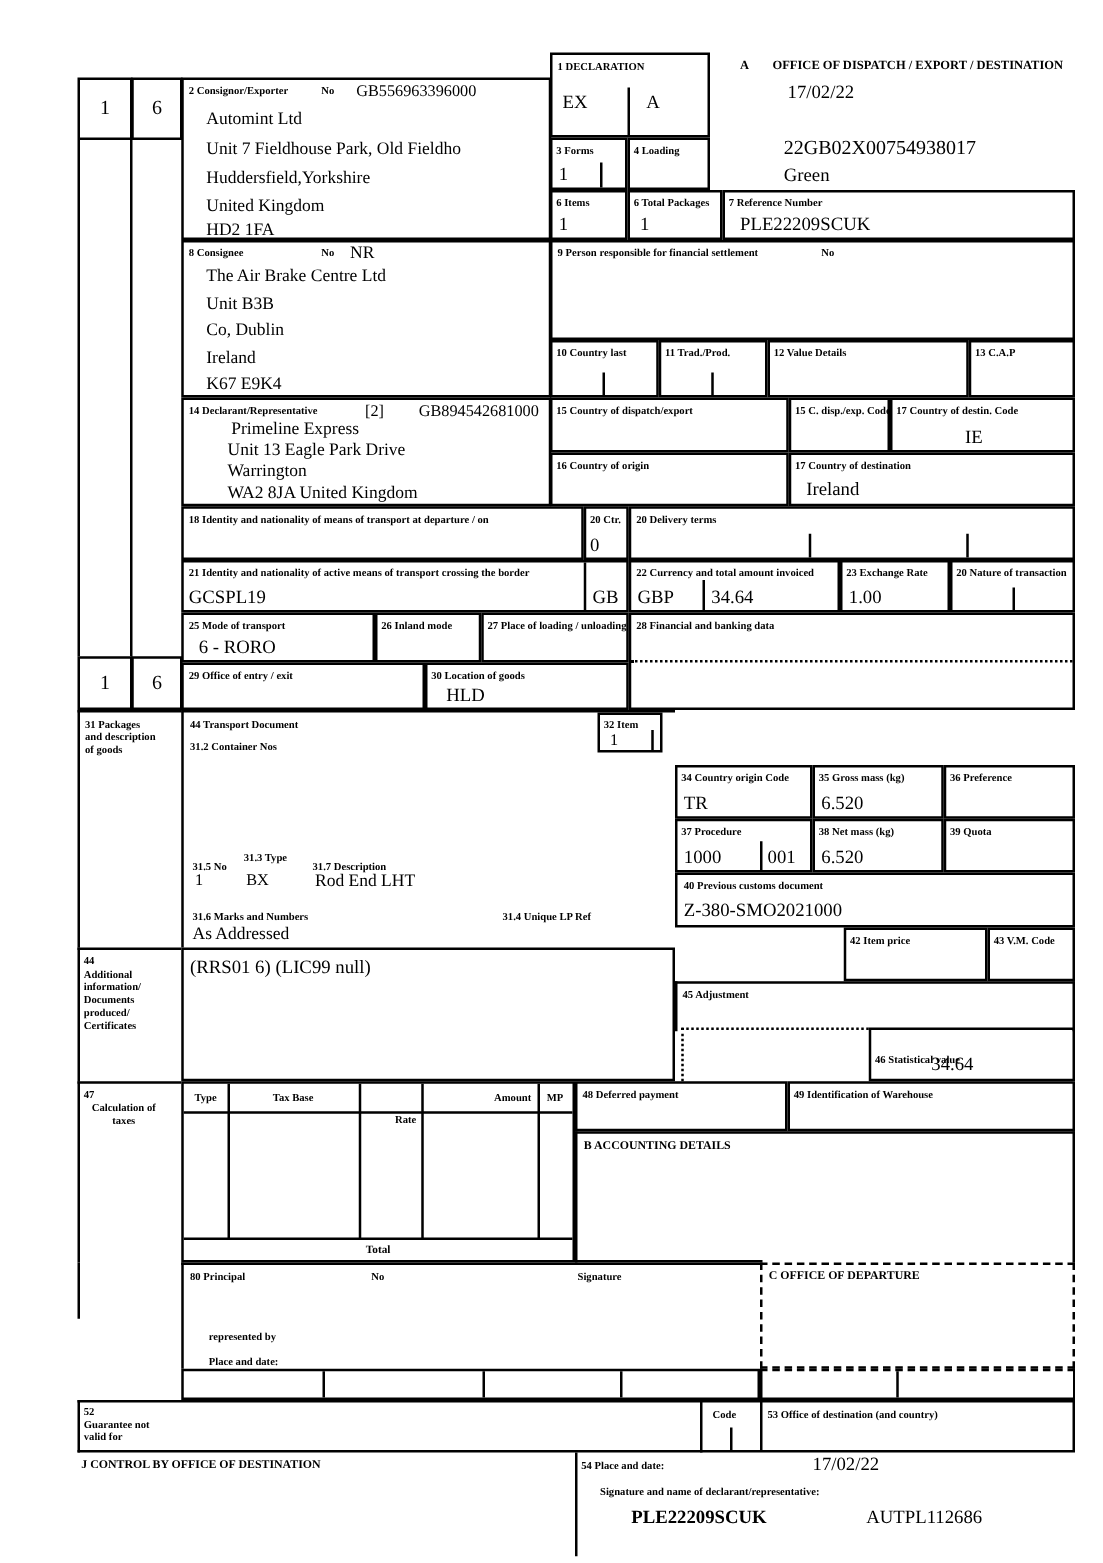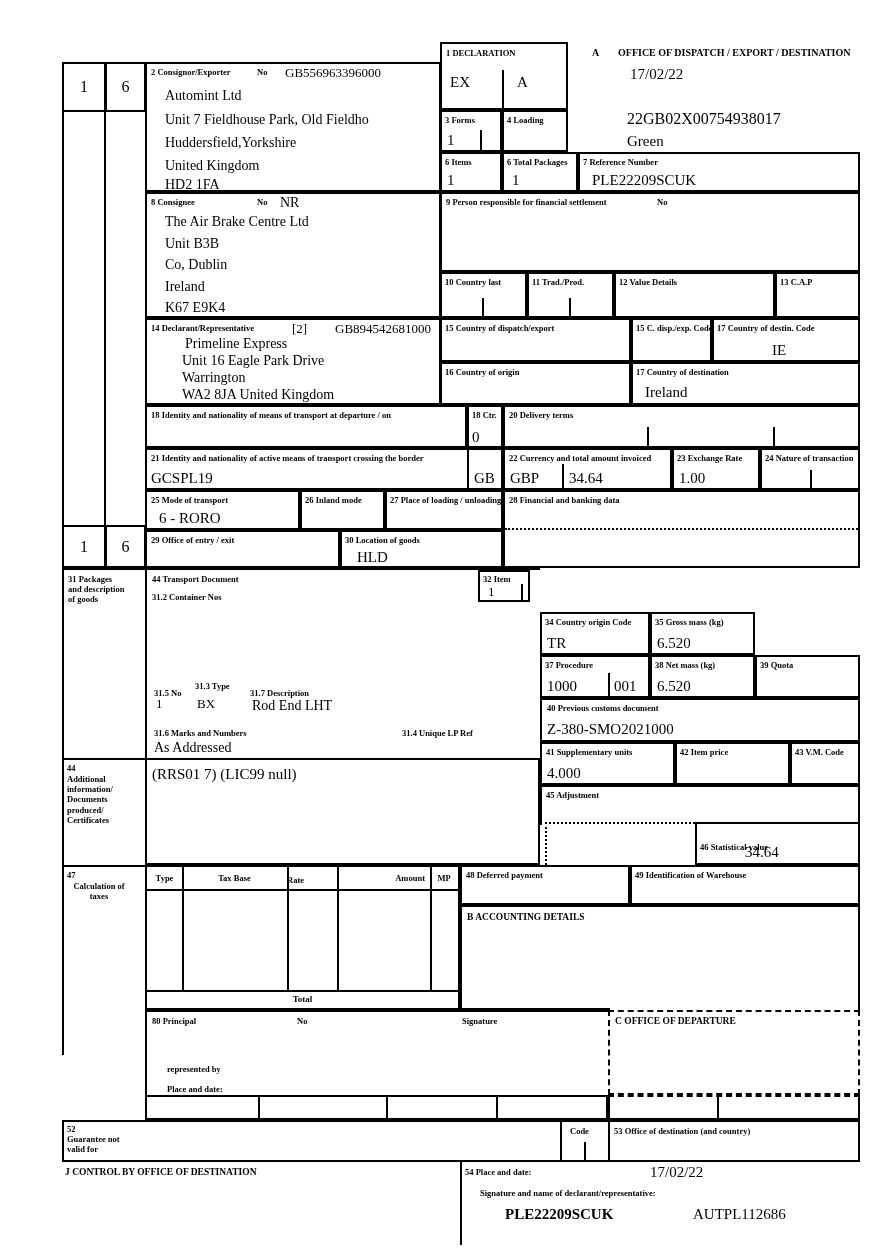--- a/index.html
+++ b/index.html
@@ -105,21 +105,21 @@
   </div>
   <div class="bx" style="left:775px;top:272px;width:85px;height:46px">
     <span class="lb" style="left:3px;top:3px">13 C.A.P</span>
   </div>
 
   <div class="bx" style="left:145px;top:318px;width:296px;height:87px">
     <span class="lb" style="left:4px;top:3px">14 Declarant/Representative</span>
     <span class="vl v13" style="left:145px;top:2px">[2]</span>
     <span class="vl v13" style="left:188px;top:2px">GB894542681000</span>
     <span class="vl" style="left:38px;top:16px">Primeline Express</span>
-    <span class="vl" style="left:35px;top:33px">Unit 16 Eagle Park Drive</span>
+    <span class="vl" style="left:35px;top:33px">Unit 13 Eagle Park Drive</span>
     <span class="vl" style="left:35px;top:50px">Warrington</span>
     <span class="vl" style="left:35px;top:67px">WA2 8JA United Kingdom</span>
   </div>
 
   <div class="bx" style="left:440px;top:318px;width:191px;height:44px">
     <span class="lb" style="left:3px;top:3px">15 Country of dispatch/export</span>
   </div>
   <div class="bx" style="left:631px;top:318px;width:81px;height:44px">
     <span class="lb" style="left:3px;top:3px">15 C. disp./exp. Code</span>
   </div>
@@ -132,21 +132,21 @@
   </div>
   <div class="bx" style="left:631px;top:362px;width:229px;height:43px">
     <span class="lb" style="left:3px;top:3px">17 Country of destination</span>
     <span class="vl v15" style="left:12px;top:20px">Ireland</span>
   </div>
 
   <div class="bx" style="left:145px;top:405px;width:322px;height:43px">
     <span class="lb" style="left:4px;top:3px">18 Identity and nationality of means of transport at departure / on</span>
   </div>
   <div class="bx" style="left:467px;top:405px;width:36px;height:43px">
-    <span class="lb" style="left:3px;top:3px">18 Ctr.</span>
+    <span class="lb" style="left:3px;top:3px">20 Ctr.</span>
     <span class="vl v15" style="left:3px;top:22px">0</span>
   </div>
   <div class="bx" style="left:503px;top:405px;width:357px;height:43px">
     <span class="lb" style="left:4px;top:3px">20 Delivery terms</span>
     <div class="tk" style="left:142px;top:20px;height:19px"></div>
     <div class="tk" style="left:268px;top:20px;height:19px"></div>
   </div>
 
   <div class="bx" style="left:145px;top:448px;width:358px;height:42px">
     <span class="lb" style="left:4px;top:3px">21 Identity and nationality of active means of transport crossing the border</span>
@@ -158,21 +158,21 @@
     <span class="lb" style="left:4px;top:3px">22 Currency and total amount invoiced</span>
     <span class="vl v15" style="left:5px;top:20px">GBP</span>
     <div class="tk" style="left:57px;top:14px;height:24px"></div>
     <span class="vl v15" style="left:64px;top:20px">34.64</span>
   </div>
   <div class="bx" style="left:672px;top:448px;width:88px;height:42px">
     <span class="lb" style="left:3px;top:3px">23 Exchange Rate</span>
     <span class="vl v15" style="left:5px;top:20px">1.00</span>
   </div>
   <div class="bx" style="left:760px;top:448px;width:100px;height:42px">
-    <span class="lb" style="left:3px;top:3px">24 Nature of transaction</span>
+    <span class="lb" style="left:3px;top:3px">20 Nature of transaction</span>
     <div class="tk" style="left:48px;top:20px;height:18px"></div>
   </div>
 
   <div class="bx" style="left:145px;top:490px;width:155px;height:40px">
     <span class="lb" style="left:4px;top:3px">25 Mode of transport</span>
     <span class="vl v15" style="left:12px;top:18px">6 - RORO</span>
   </div>
   <div class="bx" style="left:300px;top:490px;width:85px;height:40px">
     <span class="lb" style="left:3px;top:3px">26 Inland mode</span>
   </div>
@@ -232,66 +232,65 @@
   </div>
 
   <div class="bx" style="left:540px;top:612px;width:110px;height:43px">
     <span class="lb" style="left:3px;top:3px">34 Country origin Code</span>
     <span class="vl v15" style="left:5px;top:21px">TR</span>
   </div>
   <div class="bx" style="left:650px;top:612px;width:105px;height:43px">
     <span class="lb" style="left:3px;top:3px">35 Gross mass (kg)</span>
     <span class="vl v15" style="left:5px;top:21px">6.520</span>
   </div>
+  <div class="bx" style="left:755px;top:612px;width:105px;height:43px">
+    <span class="lb" style="left:3px;top:3px">36 Preference</span>
+  </div>
   <div class="bx" style="left:540px;top:655px;width:110px;height:43px">
     <span class="lb" style="left:3px;top:3px">37 Procedure</span>
     <span class="vl v15" style="left:5px;top:21px">1000</span>
     <div class="tk" style="left:66px;top:16px;height:23px"></div>
     <span class="vl v15" style="left:72px;top:21px">001</span>
   </div>
   <div class="bx" style="left:650px;top:655px;width:105px;height:43px">
     <span class="lb" style="left:3px;top:3px">38 Net mass (kg)</span>
     <span class="vl v15" style="left:5px;top:21px">6.520</span>
   </div>
   <div class="bx" style="left:755px;top:655px;width:105px;height:43px">
     <span class="lb" style="left:3px;top:3px">39 Quota</span>
   </div>
   <div class="bx" style="left:540px;top:698px;width:320px;height:44px">
     <span class="lb" style="left:5px;top:3px">40 Previous customs document</span>
     <span class="vl v15" style="left:5px;top:21px">Z-380-SMO2021000</span>
   </div>
 
-  <div class="bx" style="left:540px;top:742px;width:135px;height:43px">
-    <span class="lb" style="left:4px;top:3px">41 Supplementary units</span>
-    <span class="vl v15" style="left:5px;top:21px">4.000</span>
-  </div>
   <div class="bx" style="left:675px;top:742px;width:115px;height:43px">
     <span class="lb" style="left:3px;top:3px">42 Item price</span>
   </div>
   <div class="bx" style="left:790px;top:742px;width:70px;height:43px">
     <span class="lb" style="left:3px;top:3px">43 V.M. Code</span>
   </div>
 
   <div class="bx" style="left:145px;top:758px;width:395px;height:107px">
-    <span class="vl v15" style="left:5px;top:6px">(RRS01 7) (LIC99 null)</span>
+    <span class="vl v15" style="left:5px;top:6px">(RRS01 6) (LIC99 null)</span>
   </div>
 
   <div class="bx" style="left:540px;top:785px;width:320px;height:40px;border-bottom:none">
     <span class="lb" style="left:4px;top:3px">45 Adjustment</span>
   </div>
   <div style="position:absolute;left:545px;top:822px;width:150px;height:43px;border-left:2px dotted #000;border-top:2px dotted #000;box-sizing:border-box"></div>
   <div class="bx" style="left:695px;top:822px;width:165px;height:43px">
     <span class="lb" style="left:3px;top:18px">46 Statistical value</span>
     <span class="vl v15" style="left:48px;top:20px">34.64</span>
   </div>
 
   <div class="bx" style="left:145px;top:865px;width:315px;height:145px">
     <span class="lb tc" style="left:0;top:6px;width:35px">Type</span>
     <span class="lb tc" style="left:35px;top:6px;width:105px">Tax Base</span>
-    <span class="lb" style="left:140px;top:8px;width:46px;text-align:left">Rate</span>
+    <span class="lb" style="left:140px;top:23px;width:46px;text-align:right">Rate</span>
     <span class="lb" style="left:190px;top:6px;width:88px;text-align:right">Amount</span>
     <span class="lb tc" style="left:283px;top:6px;width:28px">MP</span>
     <div class="tk" style="left:35px;top:0;height:125px"></div>
     <div class="tk" style="left:140px;top:0;height:125px"></div>
     <div class="tk" style="left:190px;top:0;height:125px"></div>
     <div class="tk" style="left:283px;top:0;height:125px"></div>
     <div class="hl" style="left:0;top:22px;width:311px"></div>
     <div class="hl" style="left:0;top:123px;width:311px"></div>
     <span class="lb tc" style="left:0;top:127px;width:311px;font-size:9px">Total</span>
   </div>

